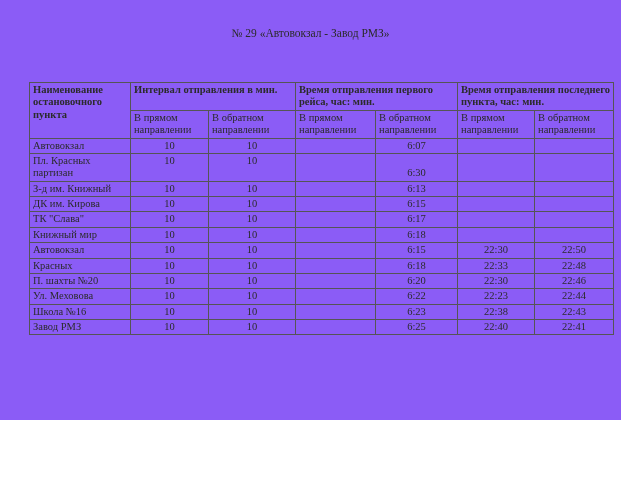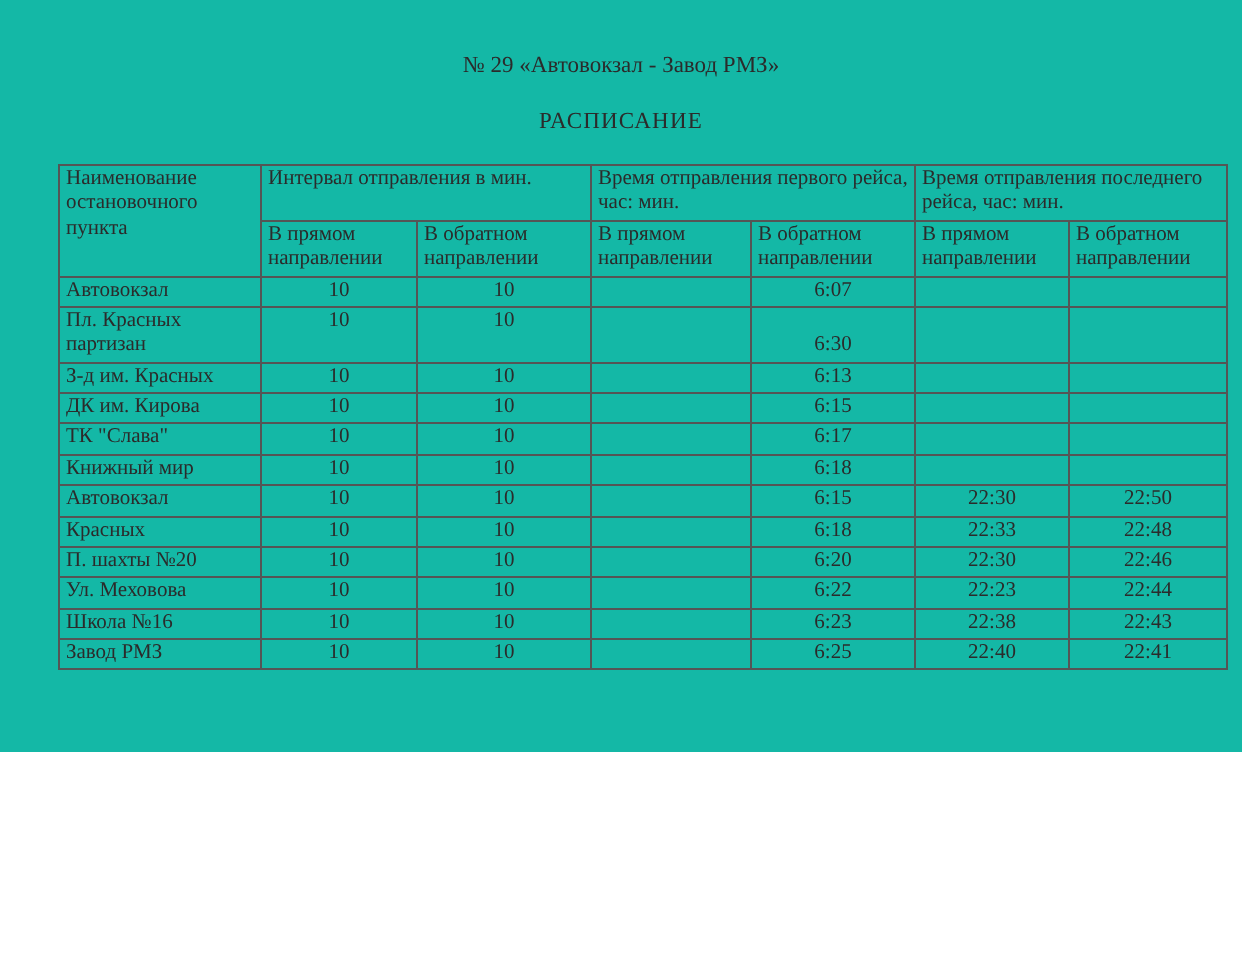--- a/index.html
+++ b/index.html
@@ -3,22 +3,22 @@
 <meta charset="utf-8">
 <style>
   html, body {
     margin: 0;
     padding: 0;
     background: #ffffff;
   }
   .doc {
     position: relative;
     width: 621px;
-    height: 376px;
-    background: #14b8a6;
+    height: 420px;
+    background: #8b5cf6;
     font-family: "Liberation Serif", "DejaVu Serif", serif;
     color: #2b2b2b;
     overflow: hidden;
   }
   .route-title {
     position: absolute;
     top: 27px;
     left: 0;
     width: 100%;
     text-align: center;
@@ -46,20 +46,21 @@
     border: 1px solid #555555;
     font-weight: normal;
     text-align: left;
     vertical-align: top;
     padding: 1px 3px;
     line-height: 1.18;
     overflow: hidden;
   }
   .timetable thead th.group {
     height: 24px;
+    font-weight: bold;
   }
   .timetable thead tr.subhead th {
     height: 23px;
   }
   .timetable tbody td {
     height: 11px;
     white-space: nowrap;
   }
   .timetable tbody td.wrap {
     white-space: normal;
@@ -70,38 +71,37 @@
   .timetable td.vbottom {
     vertical-align: bottom;
   }
 </style>
 </head>
 <body>
 
 <div class="doc">
 
   <div class="route-title">№ 29 «Автовокзал - Завод РМЗ»</div>
-  <div class="schedule-title">РАСПИСАНИЕ</div>
 
   <table class="timetable">
     <colgroup>
       <col style="width:101px">
       <col style="width:78px">
       <col style="width:87px">
       <col style="width:80px">
       <col style="width:82px">
       <col style="width:77px">
       <col style="width:79px">
     </colgroup>
     <thead>
       <tr>
         <th class="group" rowspan="2">Наименование остановочного пункта</th>
         <th class="group" colspan="2">Интервал отправления в мин.</th>
         <th class="group" colspan="2">Время отправления первого рейса, час: мин.</th>
-        <th class="group" colspan="2">Время отправления последнего рейса, час: мин.</th>
+        <th class="group" colspan="2">Время отправления последнего пункта, час: мин.</th>
       </tr>
       <tr class="subhead">
         <th>В прямом направлении</th>
         <th>В обратном направлении</th>
         <th>В прямом направлении</th>
         <th>В обратном направлении</th>
         <th>В прямом направлении</th>
         <th>В обратном направлении</th>
       </tr>
     </thead>
@@ -118,21 +118,21 @@
       <tr>
         <td class="wrap">Пл. Красных партизан</td>
         <td class="num">10</td>
         <td class="num">10</td>
         <td class="num"></td>
         <td class="num vbottom">6:30</td>
         <td class="num"></td>
         <td class="num"></td>
       </tr>
       <tr>
-        <td class="wrap">З-д им. Красных</td>
+        <td class="wrap">З-д им. Книжный</td>
         <td class="num">10</td>
         <td class="num">10</td>
         <td class="num"></td>
         <td class="num">6:13</td>
         <td class="num"></td>
         <td class="num"></td>
       </tr>
       <tr>
         <td class="wrap">ДК им. Кирова</td>
         <td class="num">10</td>

